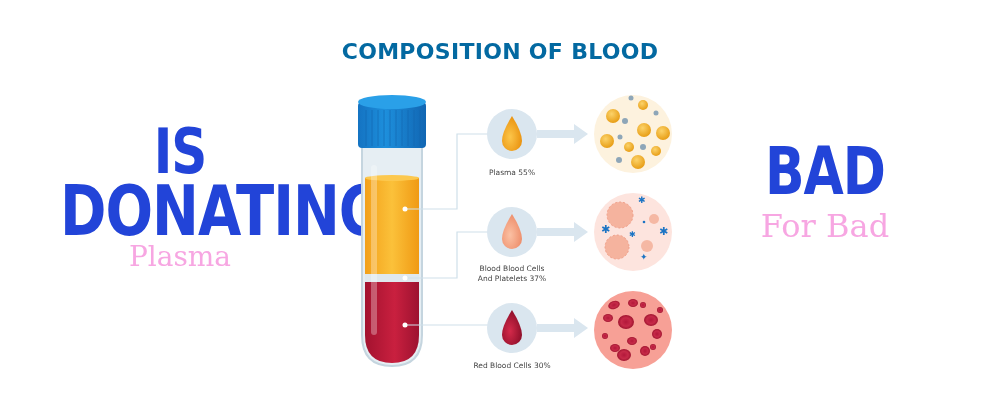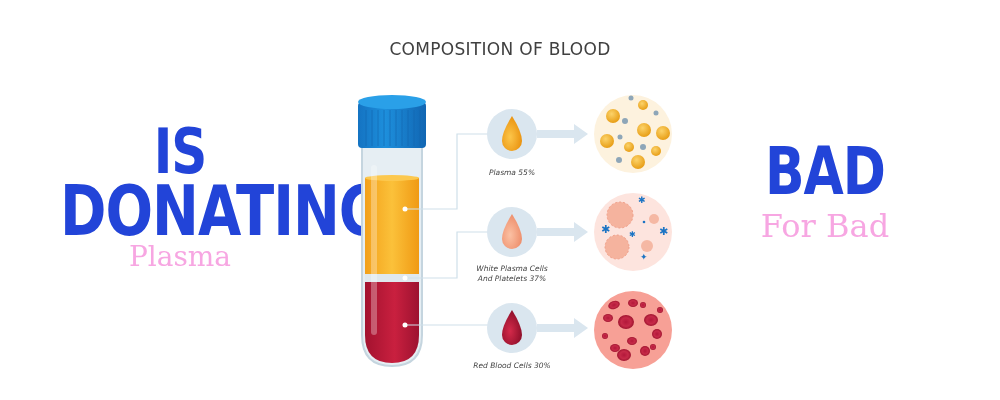--- a/index.html
+++ b/index.html
@@ -1,27 +1,27 @@
 <!DOCTYPE html>
 <html><head>
 <meta charset="utf-8">
 <style>
   html, body { margin: 0; padding: 0; background: #ffffff; }
   body { width: 1000px; height: 400px; position: relative; overflow: hidden; font-family: "DejaVu Sans", sans-serif; }
   .abs { position: absolute; }
-  .title { left: 0; width: 1000px; top: 39px; text-align: center; font-family: "DejaVu Sans", sans-serif; font-weight: normal; font-size: 17px; color: #404040; letter-spacing: 0.3px; }
+  .title { left: 0; width: 1000px; top: 39px; text-align: center; font-family: "DejaVu Sans", sans-serif; font-weight: bold; font-size: 22px; color: #0369a1; letter-spacing: 0.3px; }
   .headline-left { left: 20px; width: 320px; text-align: center; }
   .big-blue { font-family: "DejaVu Sans", sans-serif; font-weight: bold; color: #2244d8; letter-spacing: -1px; transform: scaleY(1.25); display: block; }
   .pink-serif { font-family: "DejaVu Serif", serif; color: #f7a6e2; display: block; }
   .l1 { top: 127px; font-size: 50px; line-height: 50px; }
   .l2 { top: 183px; font-size: 56px; line-height: 56px; margin-left: 40px; }
   .l3 { top: 235px; font-size: 28px; line-height: 44px; }
   .r1 { left: 700px; width: 250px; text-align: center; top: 140px; font-size: 52px; line-height: 62px; }
   .r2 { left: 700px; width: 250px; text-align: center; top: 200px; font-size: 32px; line-height: 52px; }
-  .caption { font-family: "DejaVu Sans", sans-serif; font-size: 7.5px; color: #444; text-align: center; width: 120px; line-height: 10px; font-style: italic; }
+  .caption { font-family: "DejaVu Sans", sans-serif; font-size: 7.5px; color: #444; text-align: center; width: 120px; line-height: 10px; }
   svg { position: absolute; left: 0; top: 0; }
 </style>
 </head>
 <body>
 
 <div class="abs title">COMPOSITION OF BLOOD</div>
 
 <div class="abs headline-left l1">
     <span class="big-blue">IS</span>
   </div>
@@ -178,15 +178,15 @@
     <ellipse cx="605" cy="336" rx="3" ry="3" fill="url(#rbcG)"></ellipse>
     <ellipse cx="632" cy="341" rx="5" ry="4" fill="url(#rbcG)"></ellipse>
     <ellipse cx="615" cy="348" rx="5" ry="4" fill="url(#rbcG)"></ellipse>
     <ellipse cx="624" cy="355" rx="7" ry="6" fill="url(#rbcG)"></ellipse>
     <ellipse cx="645" cy="351" rx="5" ry="5" fill="url(#rbcG)"></ellipse>
     <ellipse cx="653" cy="347" rx="3" ry="3" fill="url(#rbcG)"></ellipse>
   </g>
 </svg>
 
 <div class="abs caption" style="left:452px; top:168px;">Plasma 55%</div>
-<div class="abs caption" style="left:452px; top:264px;">White Plasma Cells</div>
+<div class="abs caption" style="left:452px; top:264px;">Blood Blood Cells</div>
 <div class="abs caption" style="left:452px; top:274px;">And Platelets 37%</div>
 <div class="abs caption" style="left:452px; top:361px;">Red Blood Cells 30%</div>
 
 </body></html>

